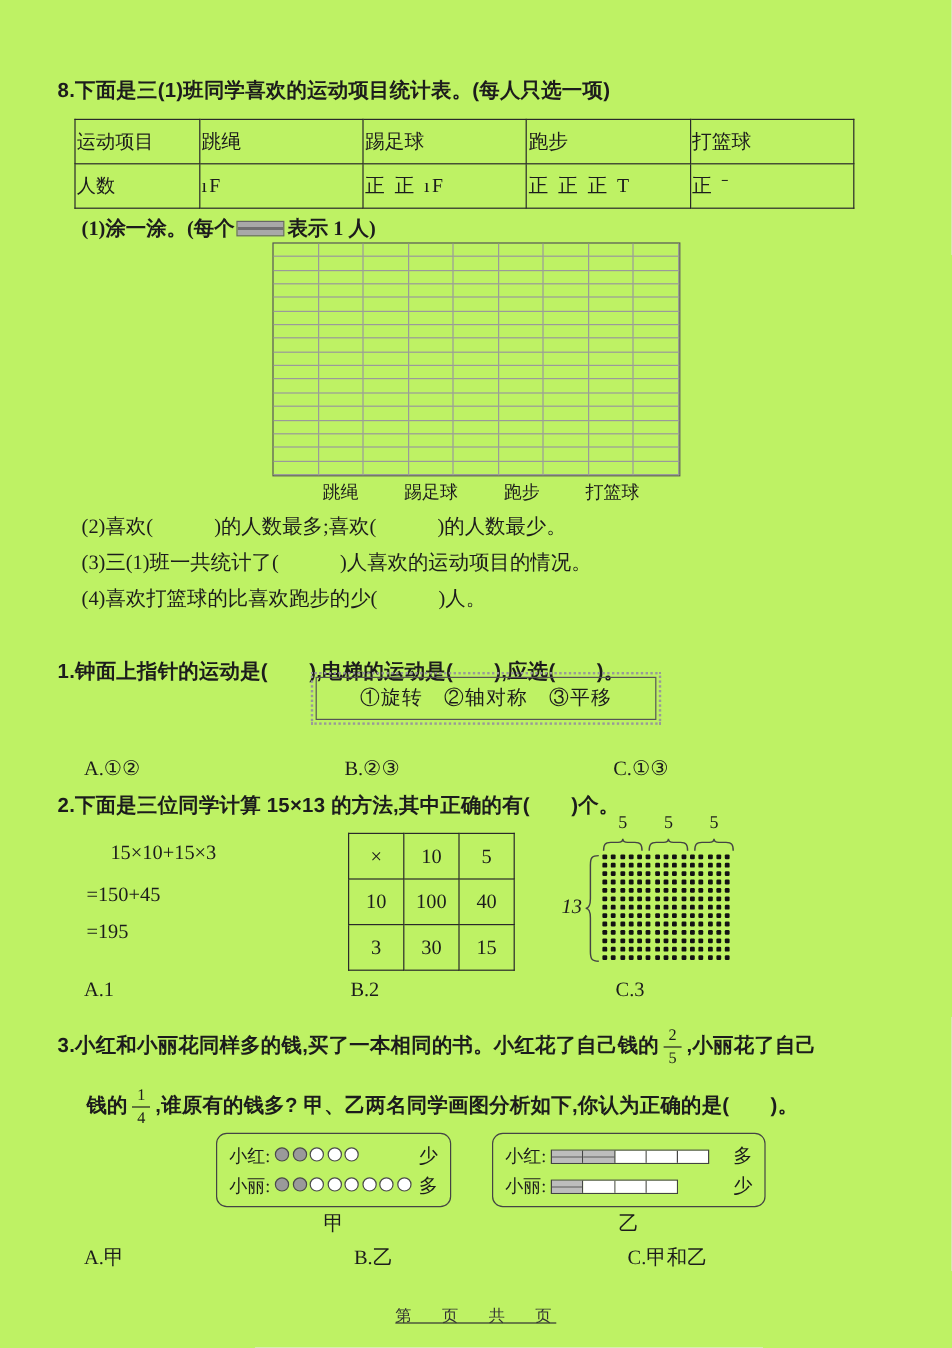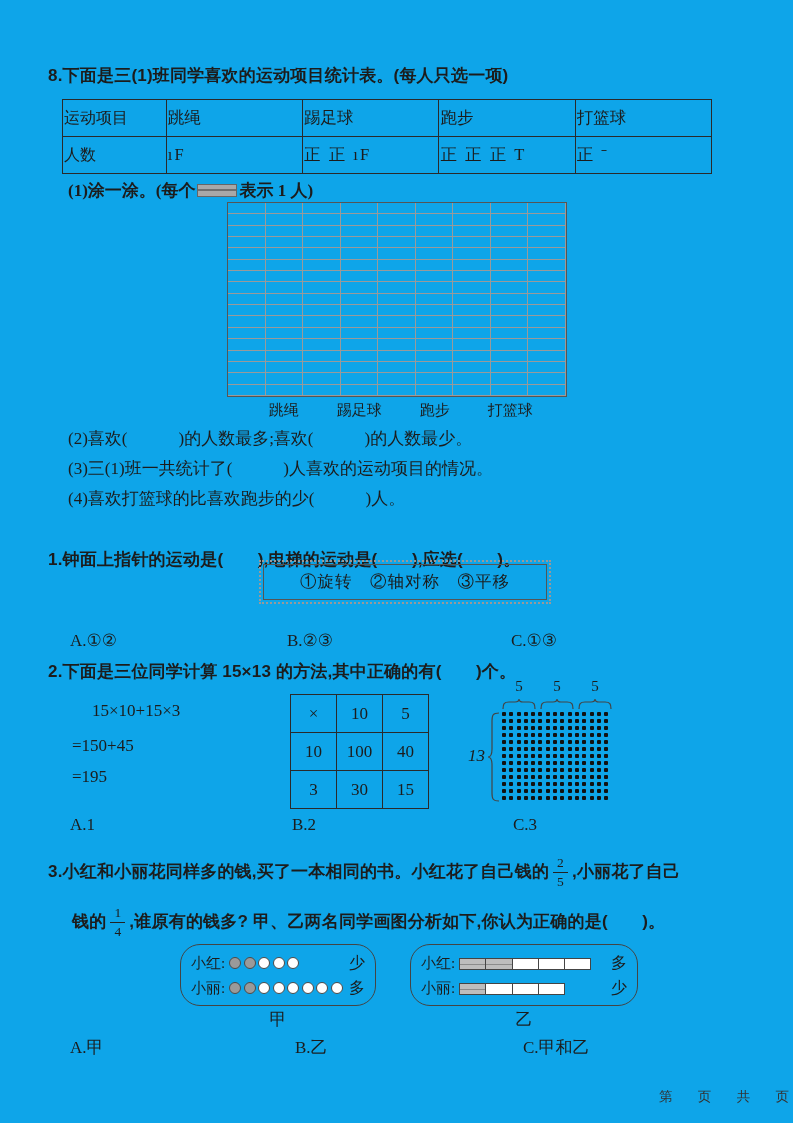--- a/index.html
+++ b/index.html
@@ -1,16 +1,16 @@
 <!DOCTYPE html>
 <html><head>
 <meta charset="utf-8">
 <style>
   html,body{margin:0;padding:0;background:#e8e8e8;}
-  .page{position:relative;width:793px;height:1123px;background:#0ea5e9;margin:0 auto;
+  .page{position:relative;width:793px;height:1123px;background:#bef264;margin:0 auto;
         font-family:"Liberation Serif", serif;color:#1c1c1c;overflow:hidden;}
   .abs{position:absolute;}
   .stem{font-family:"Liberation Sans", sans-serif;font-weight:700;font-size:17px;letter-spacing:.2px;}
   .plain{font-size:17px;}
 
   
   table.stat{border-collapse:collapse;width:650px;table-layout:fixed;}
   table.stat td{border:1.4px solid #2a2a2a;text-align:left;height:34px;font-size:16.5px;}
   table.stat td.cat{font-size:16px;}
   td.tally{font-family:"Liberation Serif", serif;font-size:15px;letter-spacing:2px;}
@@ -43,35 +43,35 @@
   .dot{width:4px;height:4px;background:#121212;border-radius:1px;}
   .grp5{position:absolute;font-size:15px;transform:translateX(-50%);}
 
   
   .frac{display:inline-block;vertical-align:middle;text-align:center;font-size:13.5px;line-height:1.15;
         margin:0 4px;font-weight:400;font-family:"Liberation Serif",serif;}
   .frac .num{display:block;border-bottom:1.2px solid #222;padding:0 4px 1px;}
   .frac .den{display:block;padding-top:1px;}
 
   
-  .dbox{border:1.3px solid #444;border-radius:20px;box-sizing:border-box;padding:6px 10px 4px;}
+  .dbox{border:1.3px solid #444;border-radius:9px;box-sizing:border-box;padding:6px 10px 4px;}
   .drow{display:flex;align-items:center;height:25px;}
   .dg-label{font-size:15px;white-space:nowrap;margin-right:4px;}
   .dg-tag{margin-left:auto;font-size:16px;}
   .circle{display:inline-block;width:12px;height:12px;border:1.3px solid #4a4a4a;border-radius:50%;
           margin-right:2.5px;background:#fff;box-sizing:border-box;}
   .circle.filled{background:#9a9a9a;}
   .bar{display:flex;height:10px;border:1px solid #444;box-sizing:content-box;}
   .seg{flex:1;border-right:1px solid #444;background:#fff;}
   .seg:last-child{border-right:none;}
   .seg.shaded{background:#a9a9a9;
      background-image:linear-gradient(#bdbdbd 45%,#8b8b8b 45%,#8b8b8b 60%,#bdbdbd 60%);}
 
   .caption{position:absolute;transform:translateX(-50%);font-size:17px;}
-  .footer{position:absolute;width:100%;text-align:right;font-size:13.5px;letter-spacing:4px;word-spacing:14px;color:#333;}
+  .footer{position:absolute;width:100%;text-align:center;font-size:13.5px;letter-spacing:4px;word-spacing:14px;color:#333;text-decoration:underline;}
   svg.brace{position:absolute;overflow:visible;}
 </style>
 </head>
 <body>
 
 <div class="page">
 
   <div class="abs stem" style="left:48px;top:64px;">8.下面是三(1)班同学喜欢的运动项目统计表。(每人只选一项)</div>
 
   <table class="stat abs" style="left:62px;top:99px;">

